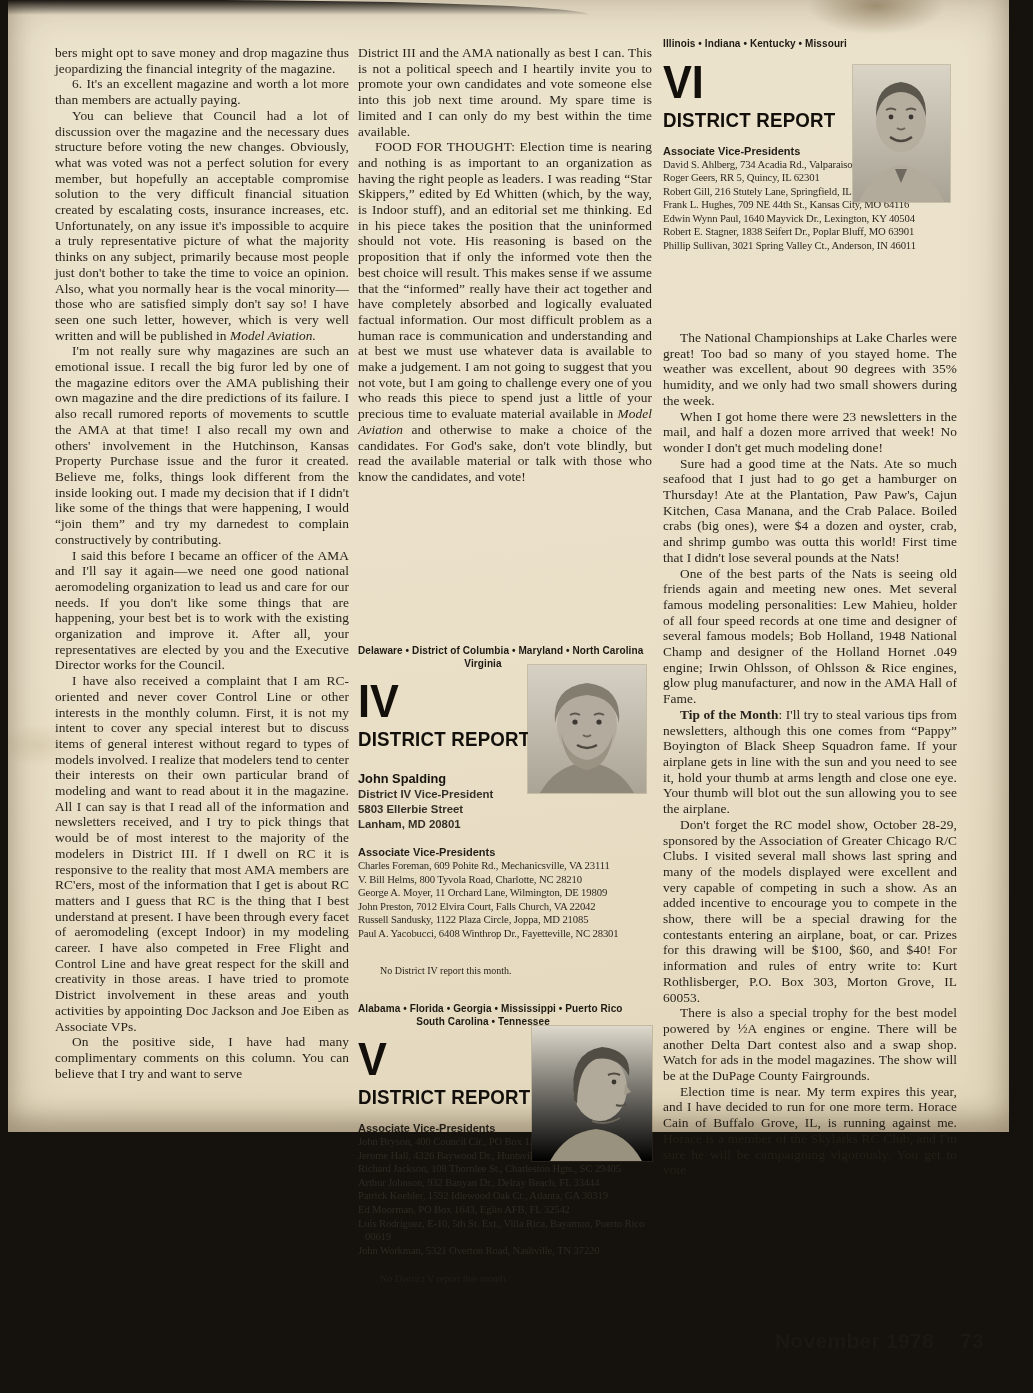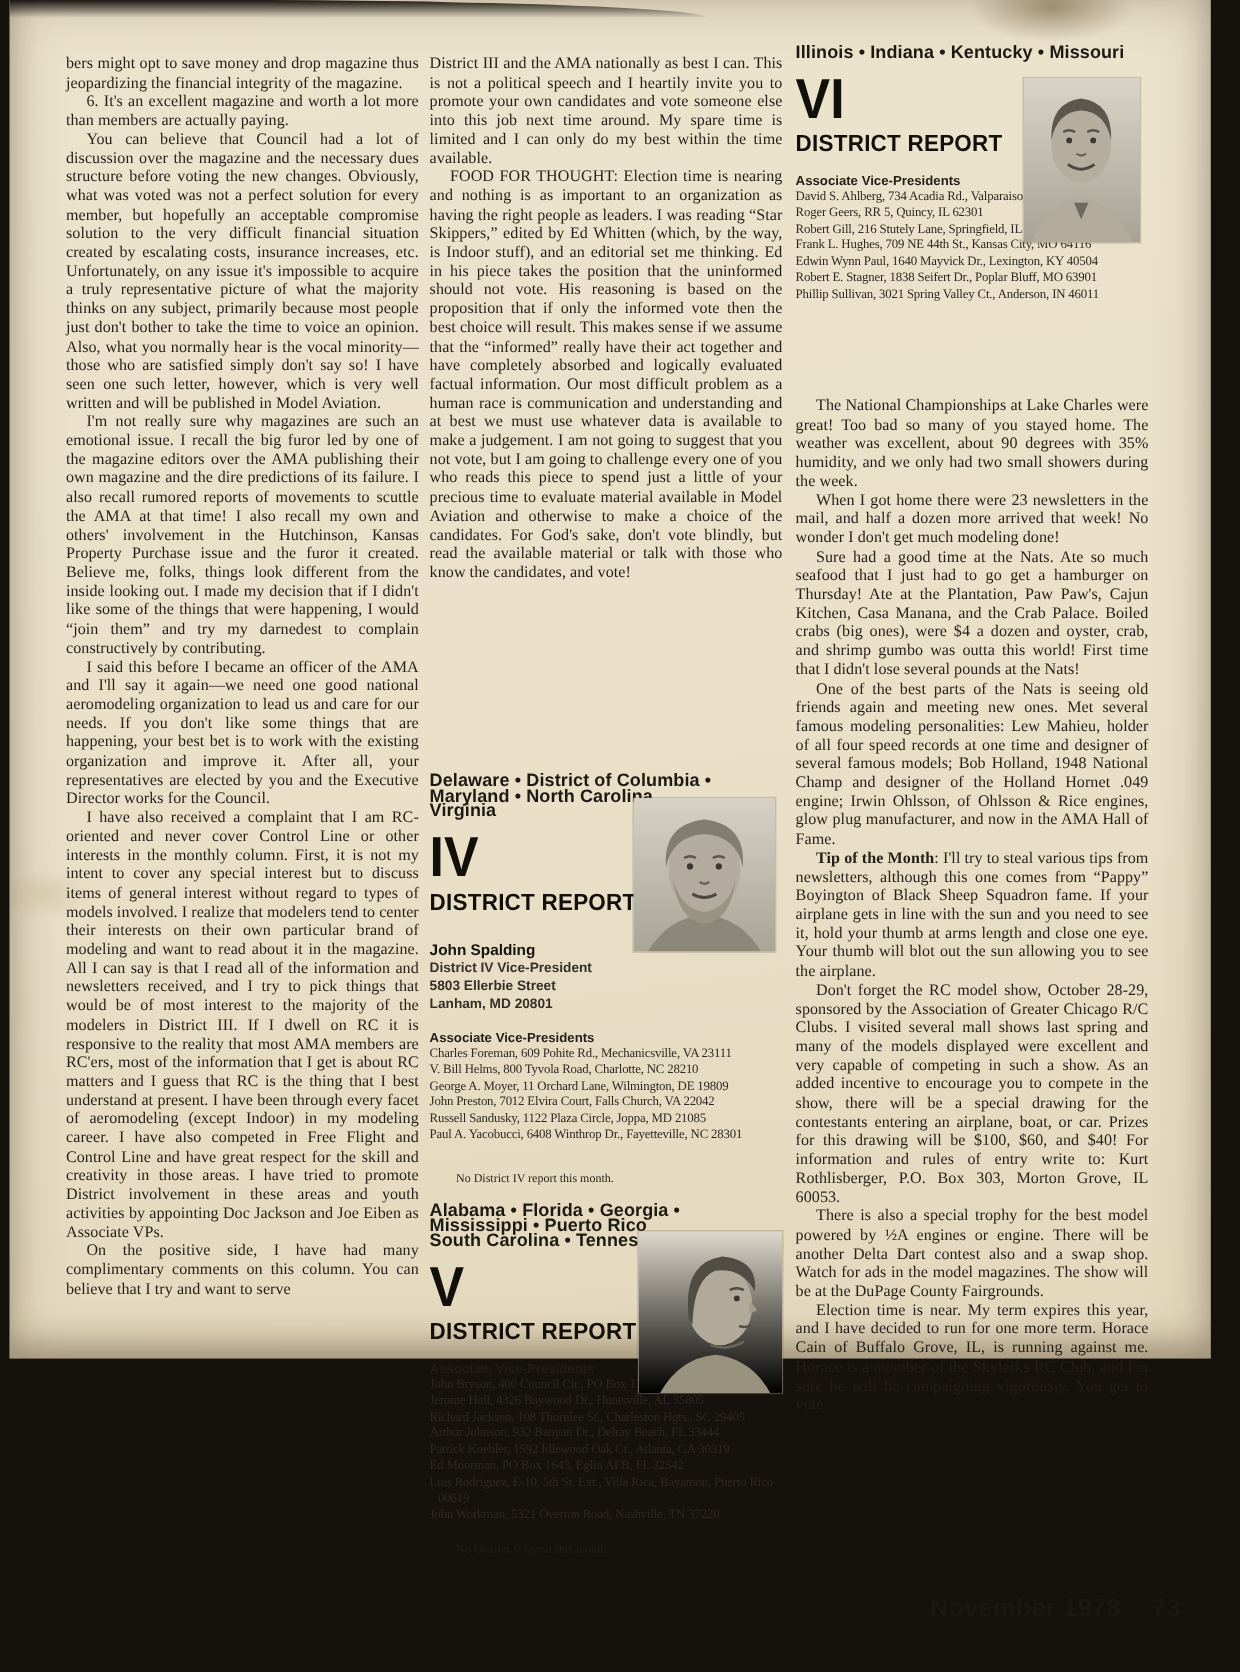--- a/index.html
+++ b/index.html
@@ -25,32 +25,32 @@
   }
   .col{position:absolute;width:294px;color:#241f18;}
   #col1{left:47px;top:45px;}
   #col2{left:350px;top:45px;height:1300px;}
   #col3{left:655px;top:38px;}
   .bp{
     margin:0;font-size:13.4px;line-height:15.7px;text-align:justify;
     text-indent:17px;letter-spacing:.05px;color:#241f18;
   }
   .bp.noindent{text-indent:0;}
-  .ital{}
+  .ital{font-style:italic;}
   .boldlead{font-weight:bold;}
   
   .district{position:relative;}
   .d-abs{position:absolute;left:0;width:294px;}
   #district4{top:600px;}
   #district5{top:958px;}
   .states{
     font-family:"Liberation Sans","DejaVu Sans",sans-serif;
-    font-weight:bold;font-size:15px;line-height:12.5px;color:#1d1913;letter-spacing:.1px;
-  }
-  .states2{text-align:left;width:250px;}
+    font-weight:bold;font-size:10px;line-height:12.5px;color:#1d1913;letter-spacing:.1px;
+  }
+  .states2{text-align:center;width:250px;}
   .numeral{
     font-family:"Liberation Sans","DejaVu Sans",sans-serif;
     font-weight:bold;font-size:47px;line-height:44px;color:#13100c;
     margin-top:9px;transform:scaleX(.92);transform-origin:left;
   }
   .rpt-title{
     font-family:"Liberation Sans","DejaVu Sans",sans-serif;
     font-weight:bold;font-size:19.5px;line-height:22px;color:#13100c;
     letter-spacing:.2px;margin-top:5px;transform:scaleX(.96);transform-origin:left;
   }

